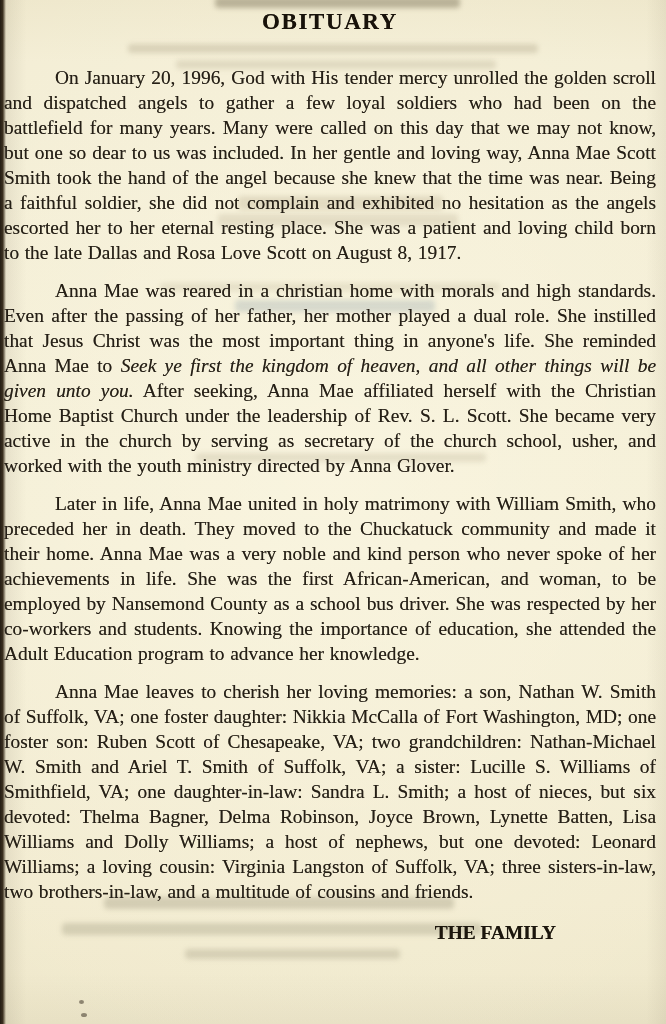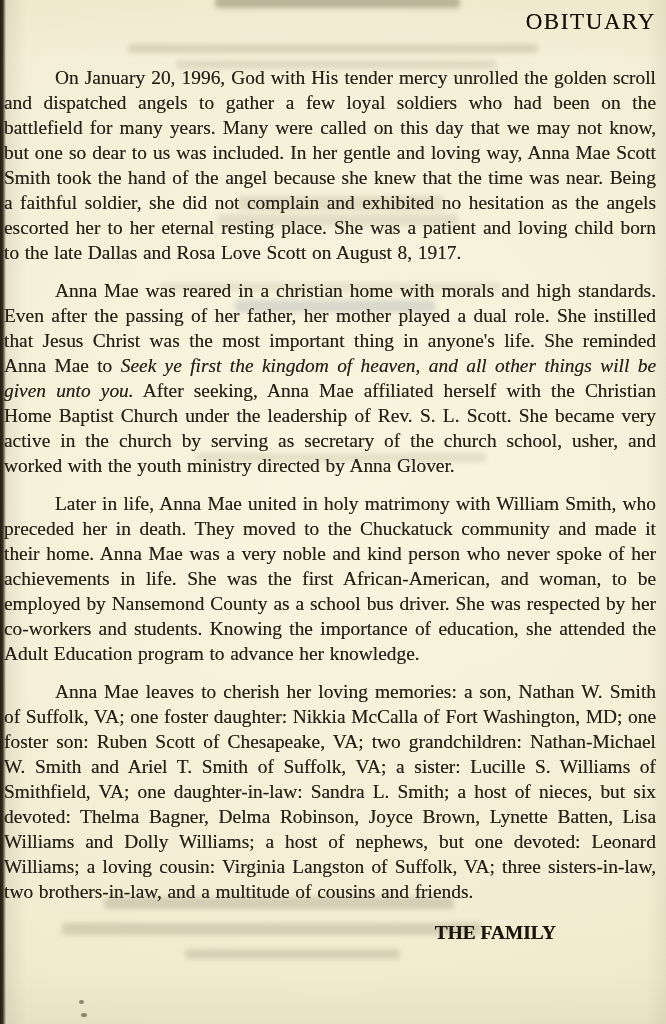--- a/index.html
+++ b/index.html
@@ -32,23 +32,23 @@
     background: linear-gradient(90deg, #231c13 0%, #3a2f1f 45%, rgba(58,47,31,0) 100%);
     z-index: 3;
   }
   .content {
     position: absolute;
     left: 4px; right: 10px; top: 0;
     z-index: 2;
   }
   .title {
     margin: 9px 0 0 0;
-    text-align: right;
+    text-align: center;
     font-size: 23px;
-    font-weight: normal;
+    font-weight: bold;
     letter-spacing: 1.6px;
     color: #18120a;
     text-shadow: 0 0 0.6px rgba(24,18,10,0.7);
   }
   .body-text { margin-top: 30px; }
   .para {
     margin: 0 0 13px 0;
     font-size: 19.4px;
     line-height: 25px;
     text-align: justify;

